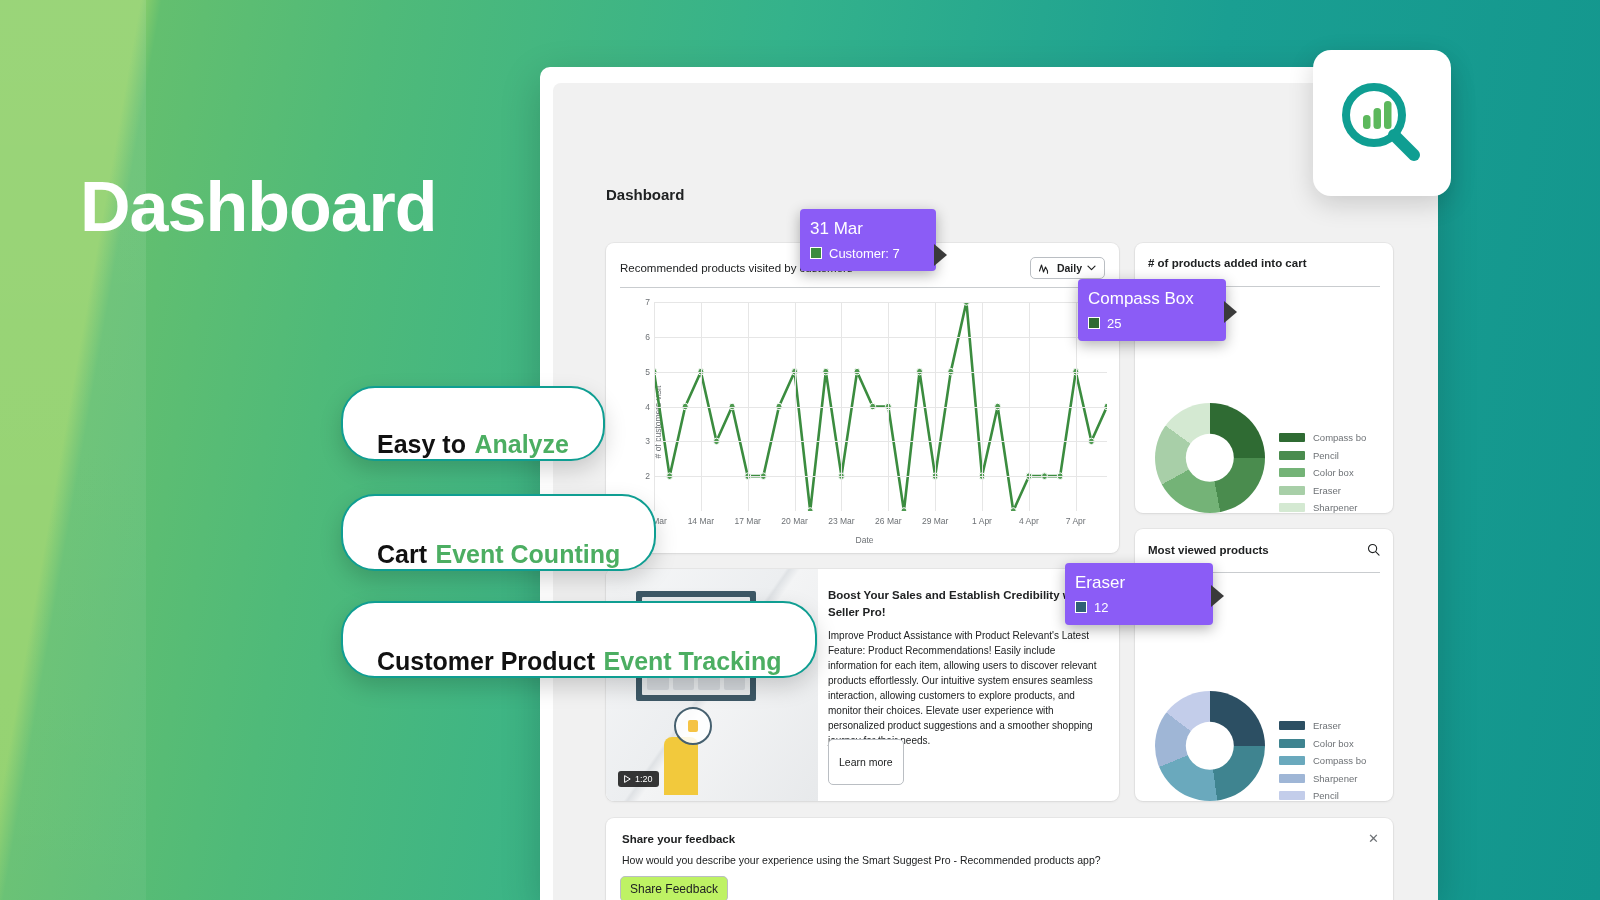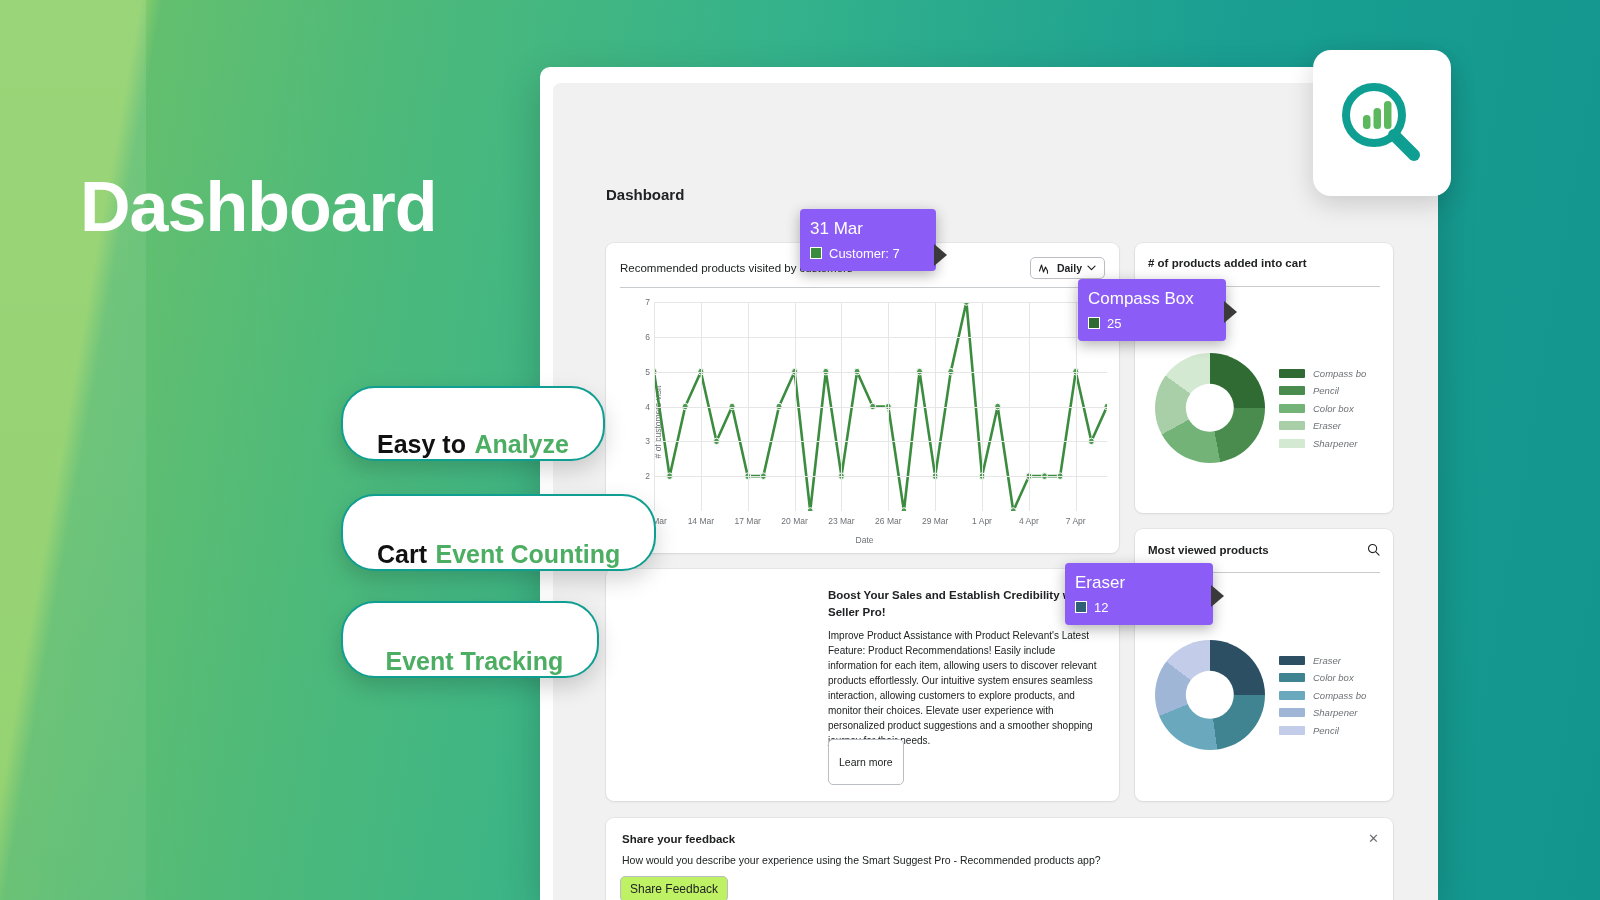--- a/index.html
+++ b/index.html
@@ -107,21 +107,21 @@
   .gline-v { top: 0; bottom: 0; width: 1px; }
   #axis-left { position: absolute; left: 0; top: 0; bottom: 0; width: 1px; background: #b9b9b9; }
 
   
   #cart-card { left: 582px; top: 160px; width: 258px; height: 270px; }
   #viewed-card { left: 582px; top: 446px; width: 258px; height: 272px; }
   .donut-head { position: absolute; left: 13px; right: 13px; top: 14px;
     display: flex; align-items: center; justify-content: space-between; }
   .donut-rule { position: absolute; left: 13px; right: 13px; top: 43px; }
   .donut-body { position: absolute; left: 0; right: 0; top: 60px; bottom: 0;
-    display: flex; align-items: center; font-style: italic; }
+    display: flex; align-items: flex-end; }
   .donut { width: 110px; height: 110px; border-radius: 50%; position: relative;
     margin-left: 20px; flex: none; }
   .donut::after {
     content: ""; position: absolute; left: 50%; top: 50%;
     width: 44%; height: 44%; transform: translate(-50%,-50%);
     background: #ffffff; border-radius: 50%;
   }
   .legend { margin-left: 14px; display: flex; flex-direction: column; gap: 6.5px; }
   .legend-row { display: flex; align-items: center; gap: 8px; }
   .legend-swatch { width: 26px; height: 9px; border-radius: 1px; flex: none; }
@@ -400,20 +400,43 @@
             </div>
             <div class="legend-row">
               <span class="legend-swatch" style="background: rgb(195, 205, 234);"></span>
               <span class="legend-label">Pencil</span>
             </div>
           </div>
       </div>
     </div>
 
     <div class="card" id="banner-card">
+      <div id="banner-media">
+        <div class="shelf">
+          <div class="shelf-inner">
+            <div class="pen-oval">
+              <div class="pen"></div>
+            </div>
+          </div>
+          <div class="shelf-inner2">
+            <div class="bottle"></div>
+            <div class="bottle"></div>
+            <div class="bottle"></div>
+            <div class="bottle"></div>
+          </div>
+        </div>
+        <div class="person"></div>
+        <div class="circle-mark"></div>
+        <div id="duration-badge">
+          <svg width="7" height="8" viewBox="0 0 7 8">
+            <path d="M0.6 0.6 L6.2 4 L0.6 7.4 Z" fill="none" stroke="#fff" stroke-width="1"></path>
+          </svg>
+          <span>1:20</span>
+        </div>
+      </div>
       <div id="banner-text">
         <div id="banner-heading">Boost Your Sales and Establish Credibility with Up Seller Pro!</div>
         <div id="banner-body">Improve Product Assistance with Product Relevant's Latest Feature: Product Recommendations! Easily include information for each item, allowing users to discover relevant products effortlessly. Our intuitive system ensures seamless interaction, allowing customers to explore products, and monitor their choices. Elevate user experience with personalized product suggestions and a smoother shopping journey for their needs.</div>
       </div>
       <div id="learn-more">Learn more</div>
     </div>
 
     <div class="card" id="feedback-card">
       <div id="fb-title">Share your feedback</div>
       <div id="fb-question">How would you describe your experience using the Smart Suggest Pro - Recommended products app?</div>
@@ -463,14 +486,15 @@
 
 <div class="callout" id="callout-1">
   <span>Easy to</span>
   <span class="hl">Analyze</span>
 </div>
 <div class="callout" id="callout-2">
   <span>Cart</span>
   <span class="hl">Event Counting</span>
 </div>
 <div class="callout" id="callout-3">
+  <span>Customer Product</span>
   <span class="hl">Event Tracking</span>
 </div>
 
 </body></html>

